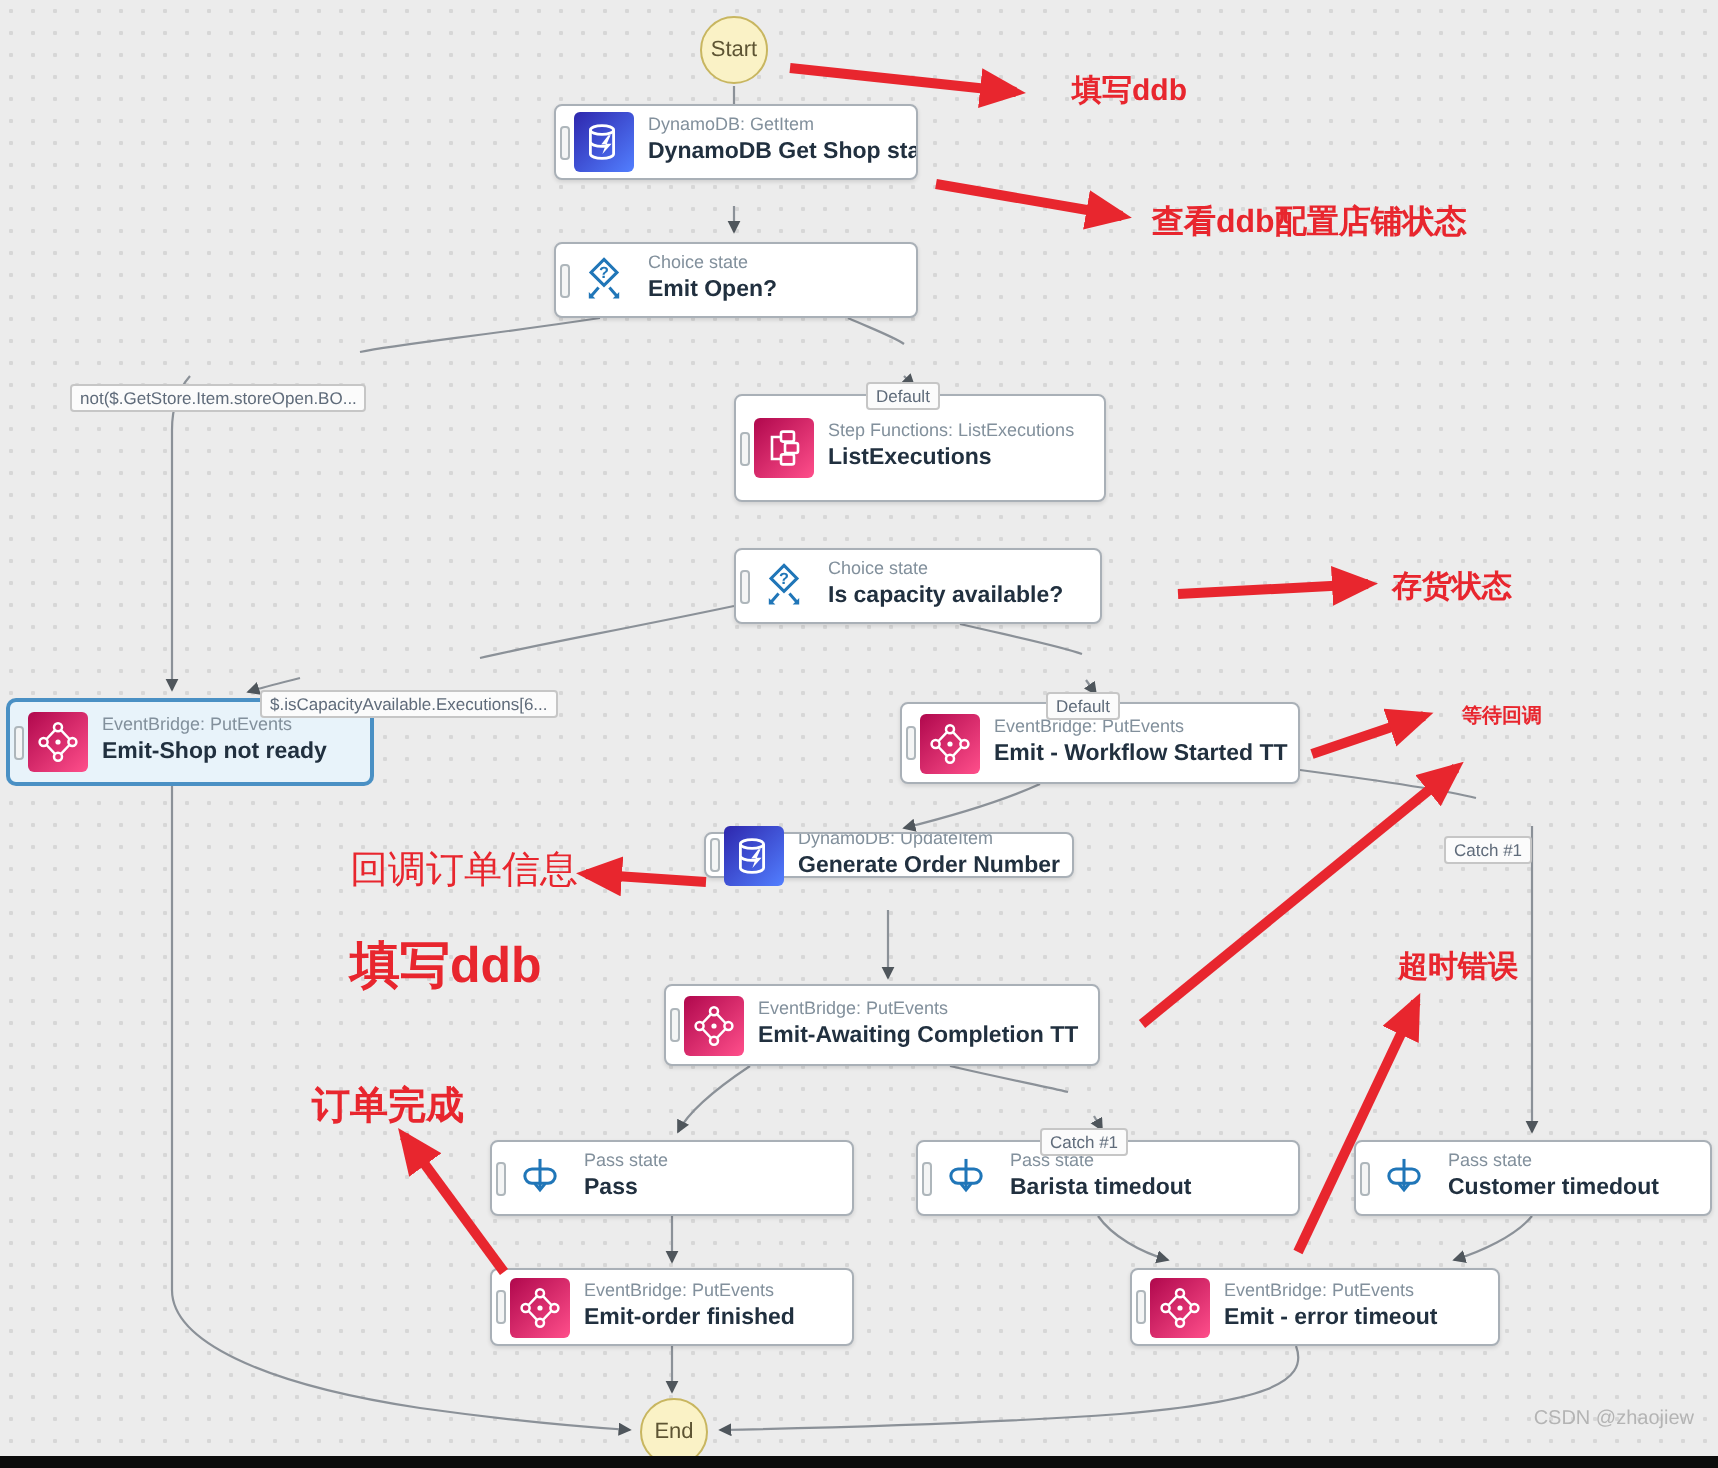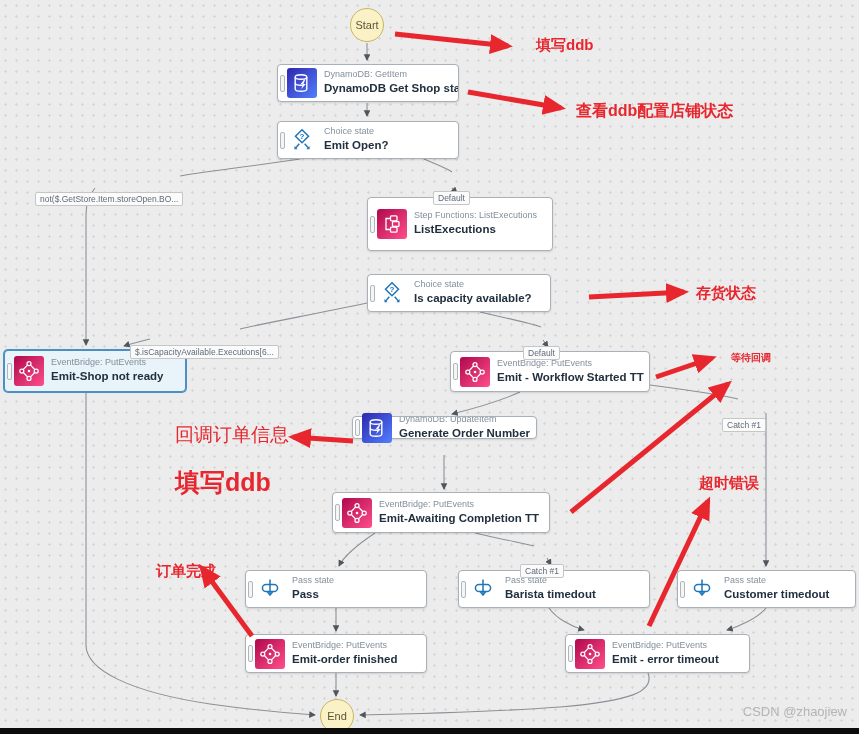--- a/index.html
+++ b/index.html
@@ -31,21 +31,21 @@
   .terminal{
     position:absolute;width:34px;height:34px;border-radius:50%;
     background:#faf2c6;border:1px solid #c8b660;display:flex;align-items:center;justify-content:center;
     font-size:11px;color:#5d5433;z-index:2;box-sizing:border-box;
   }
   .elabel{
     position:absolute;background:#fbfbfb;border:1px solid #c6c6c6;border-radius:2px;
     font-size:8.5px;color:#5f6b7a;padding:1px 4px;white-space:nowrap;z-index:3;margin-top:19px;
   }
   .ann{position:absolute;color:#e8262e;z-index:5;white-space:nowrap;font-weight:600}
-  .watermark{position:absolute;font-size:13px;color:#b4b4b4;z-index:5}
+  .watermark{position:absolute;font-size:10px;color:#b4b4b4;z-index:5}
   .bottombar{position:absolute;left:0;bottom:0;width:100%;height:6px;background:#0c0c0c;z-index:6}
 </style>
 </head>
 <body>
 
 <div class="canvas">
 
   <svg width="0" height="0" style="position:absolute" aria-hidden="true">
     <defs>
       <g id="icon-dynamo" fill="none" stroke="#fff" stroke-width="1.4">
@@ -116,21 +116,21 @@
     </g>
   </svg>
 
   <div class="terminal" style="left:350px;top:8px">
     <span>Start</span>
   </div>
   <div class="terminal" style="left:320px;top:699px">
     <span>End</span>
   </div>
 
-  <div class="node" style="left:277px;top:64px;width:182px;height:38px">
+  <div class="node" style="left:277px;top:52px;width:182px;height:38px">
     <div class="grip">
         <i></i>
       </div>
     <div class="icon dynamo">
         <svg width="24" height="24" viewBox="0 0 24 24">
           <use href="#icon-dynamo"></use>
         </svg>
       </div>
     <div class="txt">
         <span class="cap">DynamoDB: GetItem</span>
@@ -343,18 +343,18 @@
     </g>
   </svg>
 
   <div class="ann" style="left:536px;top:36px;font-size:15px">填写ddb</div>
   <div class="ann" style="left:576px;top:101px;font-size:16px">查看ddb配置店铺状态</div>
   <div class="ann" style="left:696px;top:284px;font-size:15px">存货状态</div>
   <div class="ann" style="left:731px;top:351px;font-size:10px">等待回调</div>
   <div class="ann" style="left:175px;top:422px;font-size:19px;font-weight:normal">回调订单信息</div>
   <div class="ann" style="left:175px;top:466px;font-size:25px;font-weight:bold">填写ddb</div>
   <div class="ann" style="left:699px;top:474px;font-size:15px">超时错误</div>
-  <div class="ann" style="left:156px;top:562px;font-size:15px">订单完成</div>
+  <div class="ann" style="left:156px;top:540px;font-size:19px">订单完成</div>
 
   <div class="watermark" style="right:12px;top:704px">CSDN @zhaojiew</div>
   <div class="bottombar"></div>
 
 </div>
 
 </body></html>

